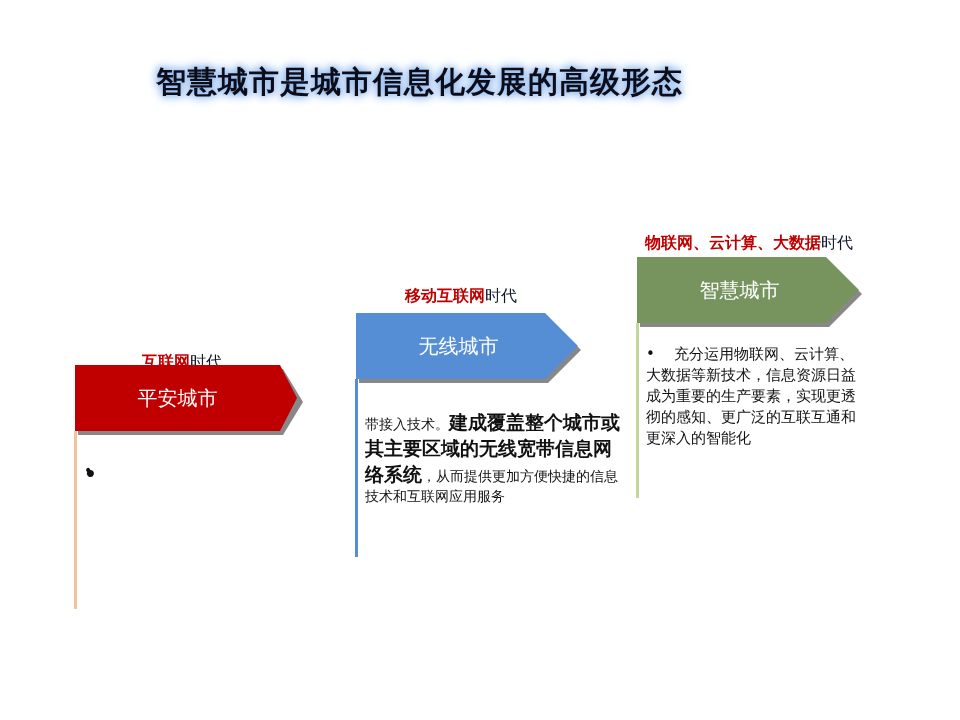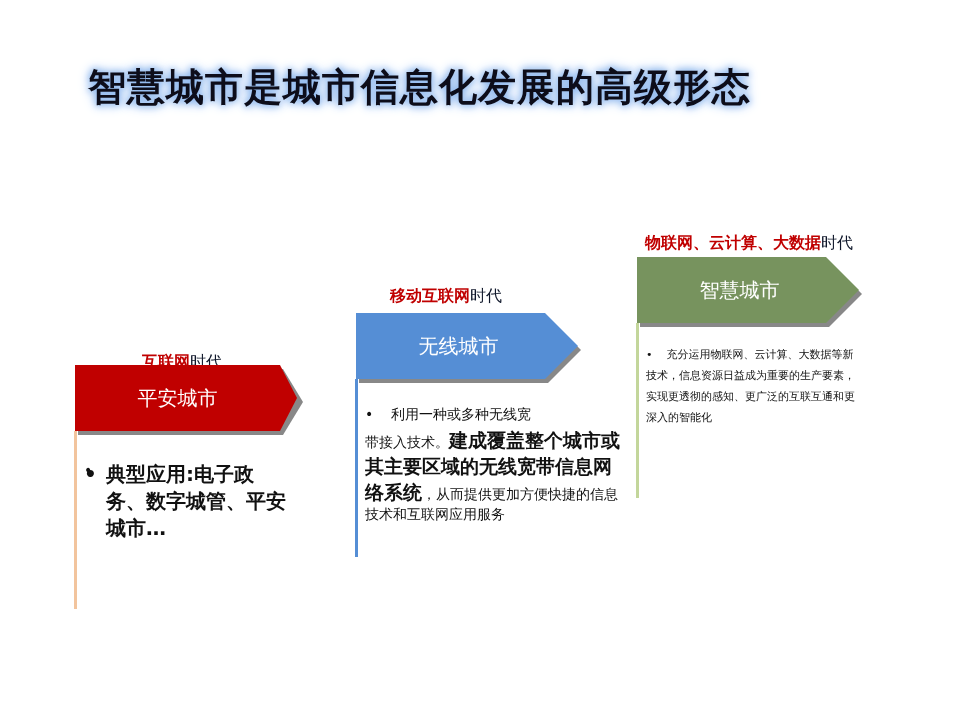--- a/index.html
+++ b/index.html
@@ -4,21 +4,21 @@
 <style>
   html, body { margin: 0; padding: 0; }
   body {
     width: 960px; height: 720px; position: relative; overflow: hidden;
     background: #ffffff;
     font-family: "DejaVu Sans", "Liberation Sans", sans-serif;
     color: #000;
   }
   .title {
     position: absolute; left: 0; top: 62px; width: 839px;
-    text-align: center; font-size: 38px; font-weight: bold; letter-spacing: 1px;
+    text-align: center; font-size: 30px; font-weight: bold; letter-spacing: 1px;
     color: #0d0d1a;
     text-shadow: 0 0 6px #8fb8ee, 0 0 10px #8fb8ee, 0 0 14px #b5d0f5;
   }
   .era {
     position: absolute; font-size: 16px; white-space: nowrap;
   }
   .era .hl { color: #c00000; font-weight: bold; padding-left: 40px; }
   .era .plain { color: #0f172a; }
   .arrow {
     position: absolute; height: 58px;
@@ -50,52 +50,49 @@
   <svg width="225" height="70">
     <polygon points="3,4 208,4 228,37 208,70 3,70" fill="#888888"></polygon>
     <polygon points="0,0 205,0 222,33 205,66 0,66" fill="#c00000"></polygon>
   </svg>
   <div class="label" style="width:205px;">平安城市</div>
 </div>
 <div class="vline" style="left:74px; top:431px; height:178px; background:#f2c49d;"></div>
 <div class="desc" style="left:82px; top:459px; width:210px;">
   <ul>
     <li><span class="bullet">•</span></li>
-    <li class="big" style="margin-top:2px;"><span class="bullet">•</span><span>典型应用:电子政务、数字城管、平安城市…</span></li>
+    <li class="big" style="margin-top:2px;"><span class="bullet">•</span></li>
   </ul>
 </div>
 
-<div class="era" style="left:350px; top:286px;text-align:right;">
+<div class="era" style="left:365px; top:286px;text-align:right;">
   <span class="hl">移动互联网</span><span class="plain">时代</span>
 </div>
 <div class="arrow" style="left:356px; top:313px; width:225px;">
   <svg width="225" height="70">
     <polygon points="3,4 192,4 225,37 192,70 3,70" fill="#888888"></polygon>
     <polygon points="0,0 189,0 222,33 189,66 0,66" fill="#558ed5"></polygon>
   </svg>
   <div class="label" style="width:205px;text-align:center;">无线城市</div>
 </div>
 <div class="vline" style="left:355px; top:379px; height:178px; background:#558ed5;"></div>
 <div class="desc" style="left:365px; top:405px; width:255px;">
-  <div>
-    <span>•</span>&nbsp;&nbsp;&nbsp;&nbsp;<span>利用一种或多种无线宽</span>
-  </div>
   <div style="margin-top:4px;">
     <span>带接入技术。</span><span class="bold">建成覆盖整个城市或其主要区域的无线宽带信息网络系统</span><span>，从而提供更加方便快捷的信息技术和互联网应用服务</span>
   </div>
 </div>
 
 <div class="era" style="left:605px; top:233px;">
   <span class="hl">物联网、云计算、大数据</span><span class="plain">时代</span>
 </div>
 <div class="arrow" style="left:637px; top:257px; width:225px;">
   <svg width="225" height="70">
     <polygon points="3,4 192,4 225,37 192,70 3,70" fill="#888888"></polygon>
     <polygon points="0,0 189,0 222,33 189,66 0,66" fill="#77935e"></polygon>
   </svg>
   <div class="label" style="width:205px;">智慧城市</div>
 </div>
 <div class="vline" style="left:636px; top:323px; height:175px; background:#c3d69b;"></div>
-<div class="desc" style="left:646px; top:344px; width:210px; font-size:11px; line-height:21px;">
+<div class="desc" style="left:646px; top:344px; width:210px; font-size:15px; line-height:21px;">
   <div style="text-indent:0;">
     <span>•</span>&nbsp;&nbsp;&nbsp;&nbsp;<span>充分运用物联网、云计算、大数据等新技术，信息资源日益成为重要的生产要素，实现更透彻的感知、更广泛的互联互通和更深入的智能化</span>
   </div>
 </div>
 
 </body></html>

